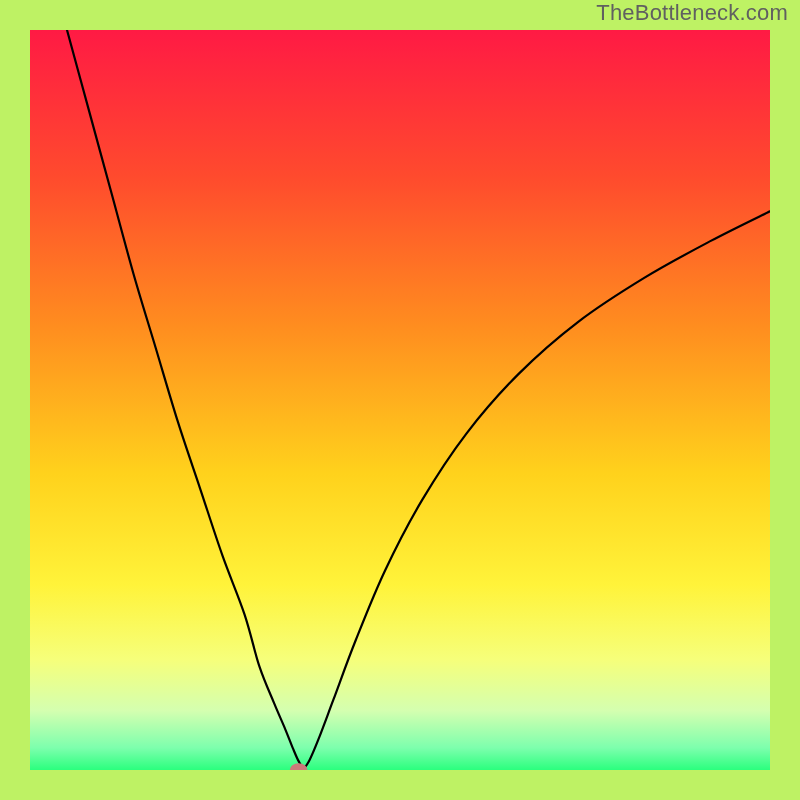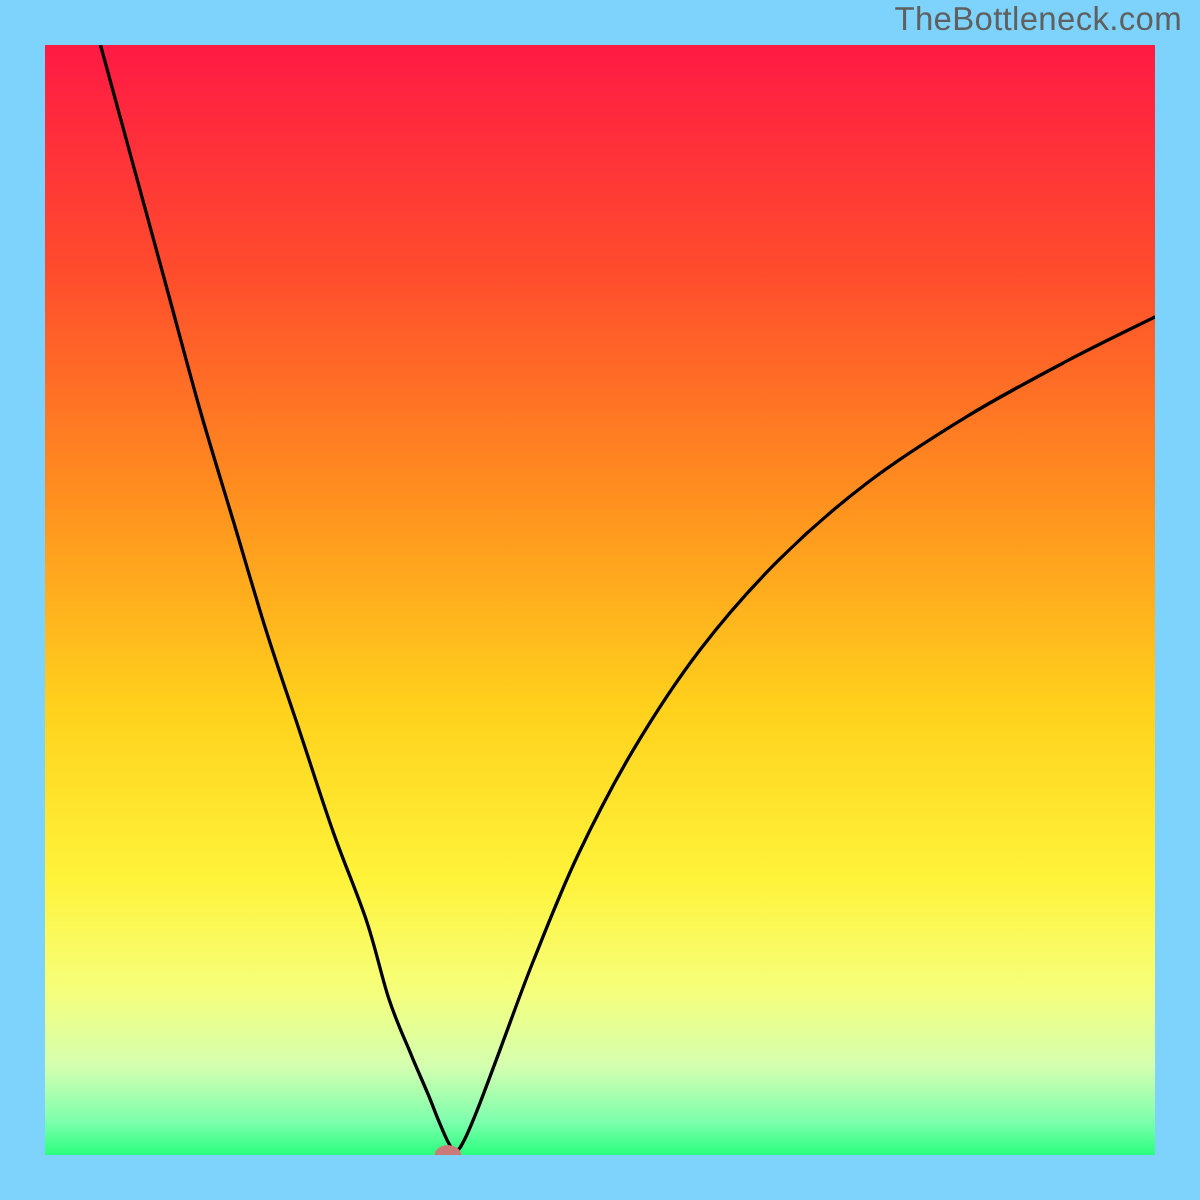--- a/index.html
+++ b/index.html
@@ -10,21 +10,21 @@
     background: #000;
     overflow: hidden;
     font-family: Arial, Helvetica, sans-serif;
   }
   .frame {
     position: absolute;
     top: 0;
     left: 0;
     width: 800px;
     height: 800px;
-    background: #7dd3fc;
+    background: #bef264;
   }
   .watermark {
     position: absolute;
     top: 0;
     right: 12px;
     color: #606060;
     font-size: 22px;
     font-family: Arial, Helvetica, sans-serif;
     letter-spacing: 0.2px;
     user-select: none;

